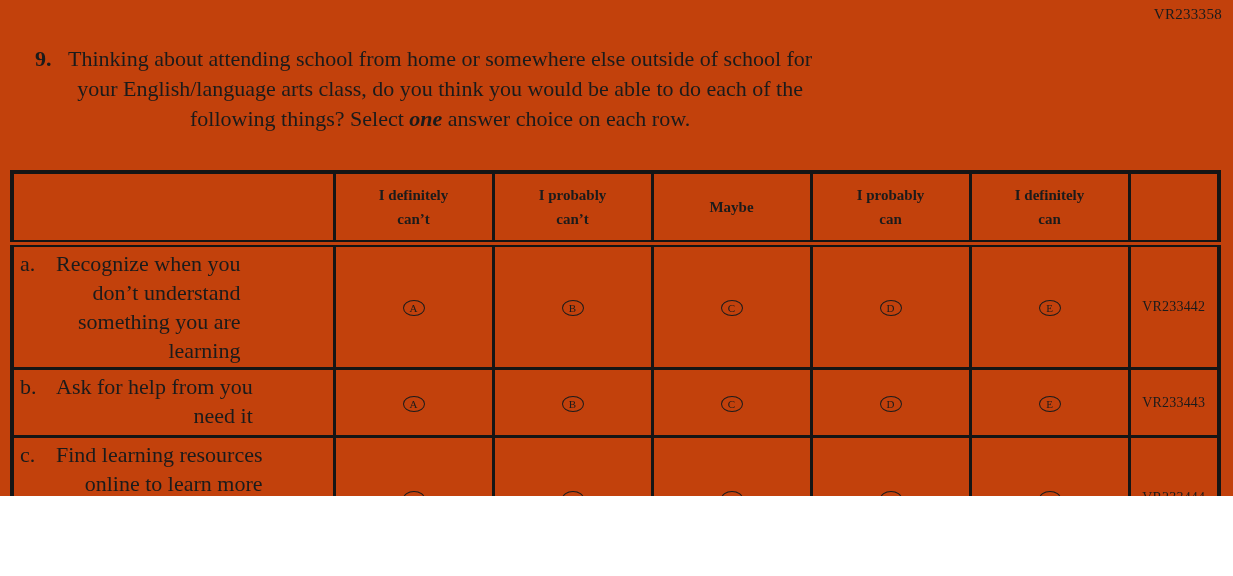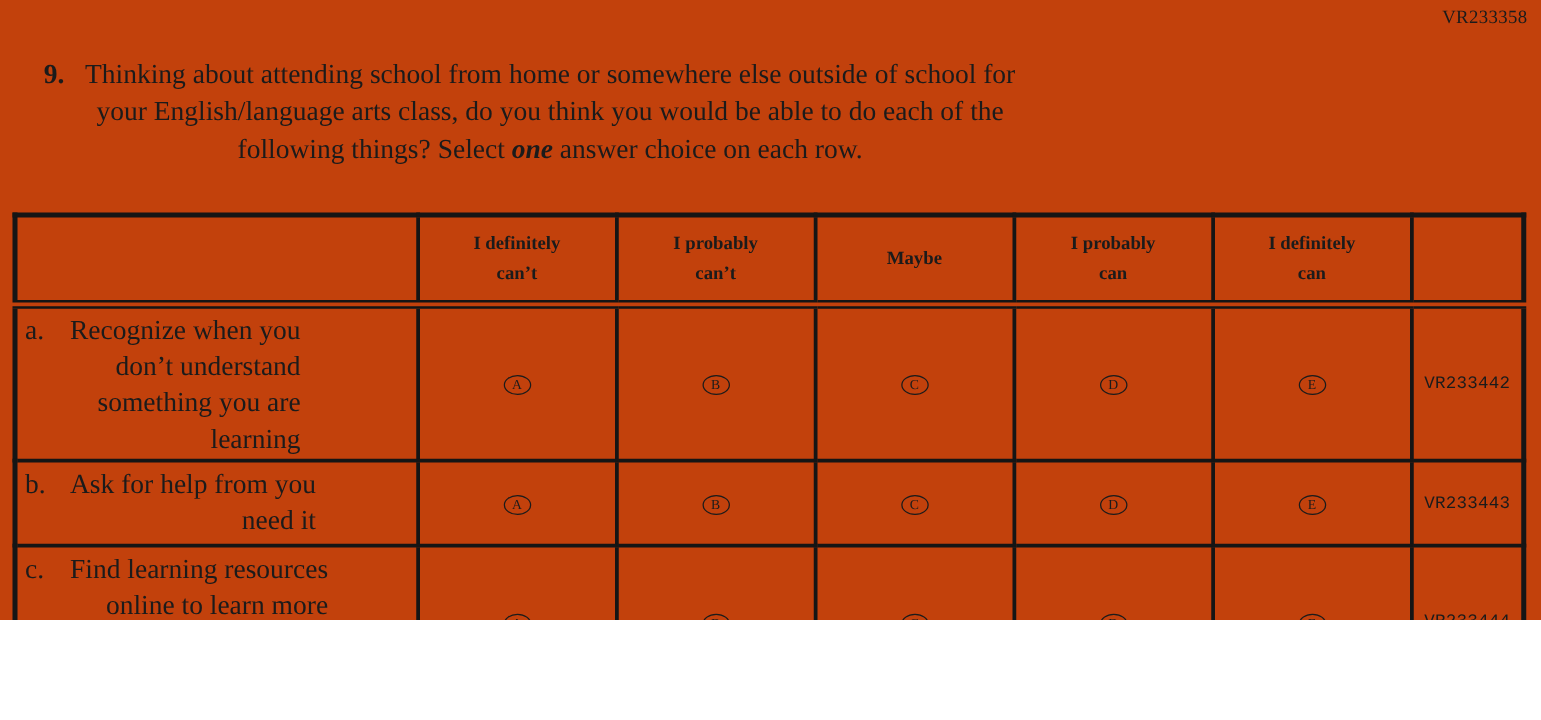--- a/index.html
+++ b/index.html
@@ -82,21 +82,20 @@
     border-radius: 50%;
     font-size: 11px;
     line-height: 14px;
     text-align: center;
     cursor: pointer;
   }
   .code-cell {
     text-align: center;
     font-size: 14px;
     letter-spacing: 0.2px;
-    font-family: Liberation Mono, monospace;
   }
 </style>
 </head>
 <body>
 
 <div class="page">
 
   <div class="form-code">VR233358</div>
 
   <div class="question">

